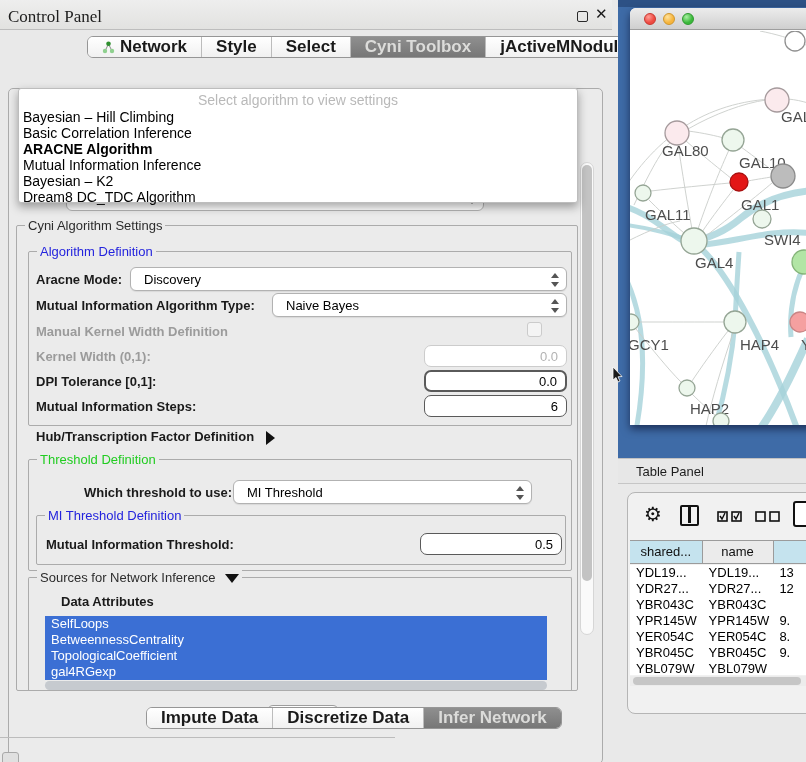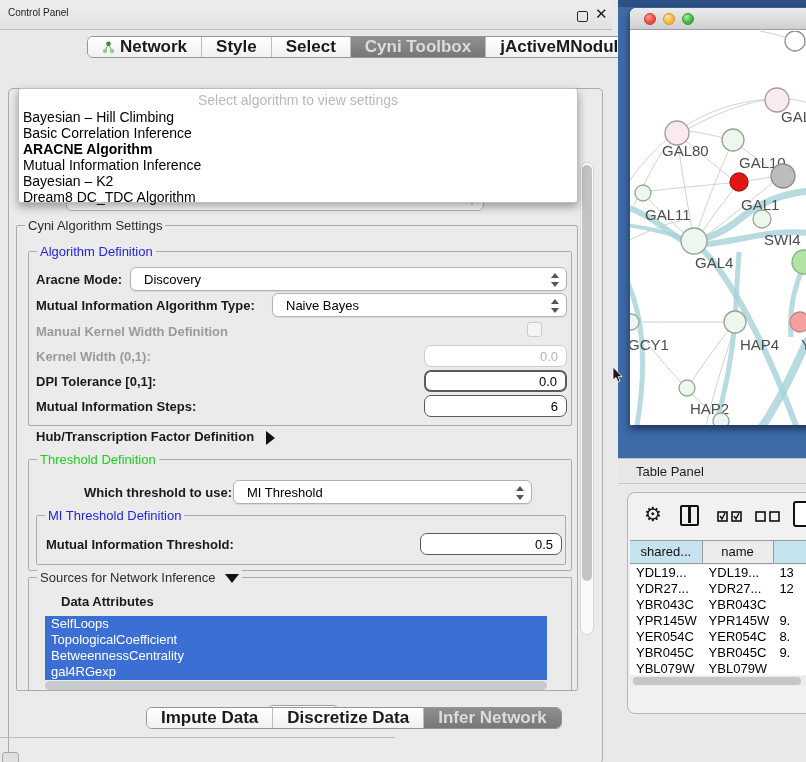--- a/index.html
+++ b/index.html
@@ -3,21 +3,21 @@
 <meta charset="utf-8">
 <style>
   * { margin:0; padding:0; box-sizing:border-box; }
   html,body { width:806px; height:762px; }
   body { font-family:"Liberation Sans","DejaVu Sans",sans-serif; background:#e9e9e9; }
   #stage { position:relative; width:806px; height:762px; overflow:hidden; background:#e9e9e9; }
 
   
   .cp-titlebar { position:absolute; left:0; top:0; width:612px; height:30px;
     background:linear-gradient(#eeeeee,#e2e2e0); border-bottom:1px solid #bdbdbd; }
-  .cp-title { position:absolute; left:8px; top:7px; font-size:10px; color:#1d1d1d; }
+  .cp-title { position:absolute; left:8px; top:7px; font-size:17px; color:#1d1d1d;font-family:Liberation Serif, serif; }
   .float-btn { position:absolute; left:577px; top:11px; width:11px; height:11px;
     border:1.5px solid #2a2a2a; border-radius:2px; background:transparent; }
   .close-btn { position:absolute; left:595px; top:5px; font-size:15px; font-weight:bold; color:#1a1a1a; }
 
   .cp-body { position:absolute; left:0; top:31px; width:612px; height:731px; background:#e9e9e9; }
   .tabpane { position:absolute; left:8px; top:57px; width:595px; height:676px;
     border:1px solid #ababab; border-radius:5px; background:#ebebeb; }
 
   
   .seg-strip { position:absolute; display:flex; height:22px; border:1px solid #969696;
@@ -254,22 +254,22 @@
       </div>
 
       <div class="fieldset" style="left:24px; top:418px; width:544px; height:114px; border-bottom:none; border-radius:2px 2px 0 0;">
         <span class="legend">
           <span>Sources for Network Inference</span>
           <span class="tri-down" style="margin-left:6px;"></span>
         </span>
         <span class="lbl" style="left:8px; top:16px;padding-left:24px;">Data Attributes</span>
         <div class="attr-list">
             <div class="attr-item">SelfLoops</div>
+            <div class="attr-item">BetweennessCentrality</div>
             <div class="attr-item">TopologicalCoefficient</div>
-            <div class="attr-item">BetweennessCentrality</div>
             <div class="attr-item">gal4RGexp</div>
           </div>
         <div class="hscroll">
             <div class="thumb"></div>
           </div>
       </div>
     </div>
 
     <div class="apply-btn">Apply</div>
 

